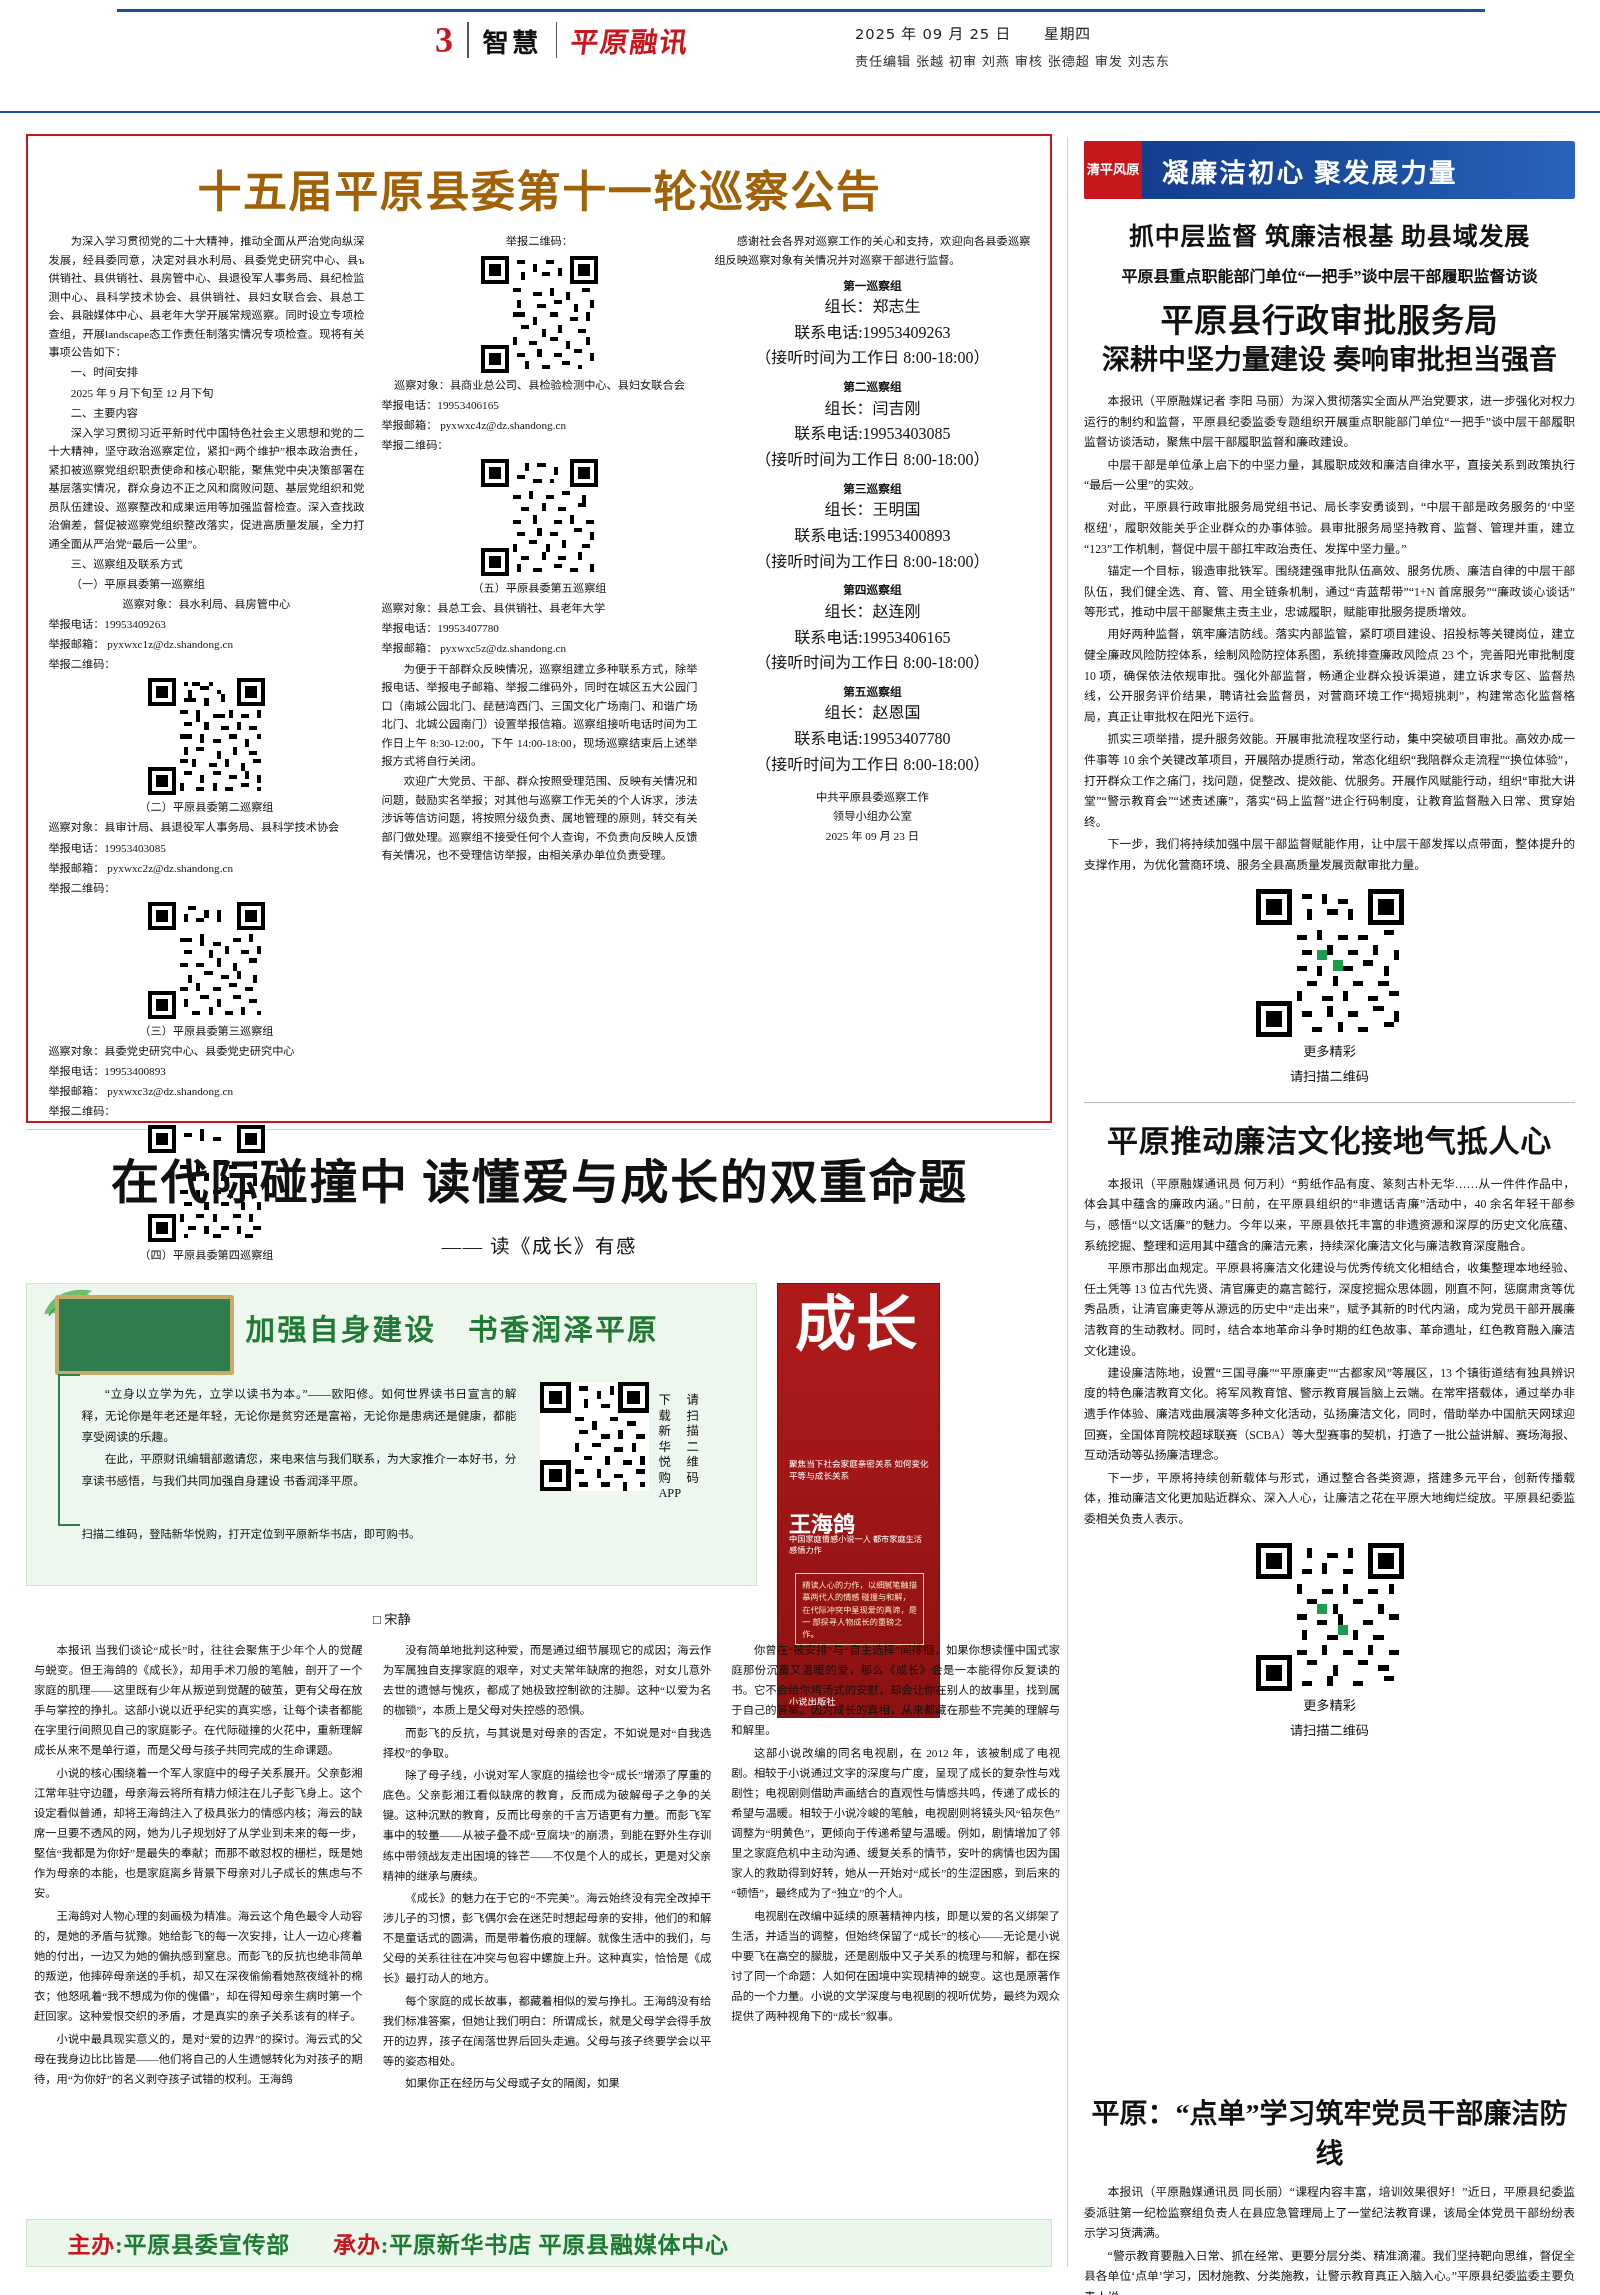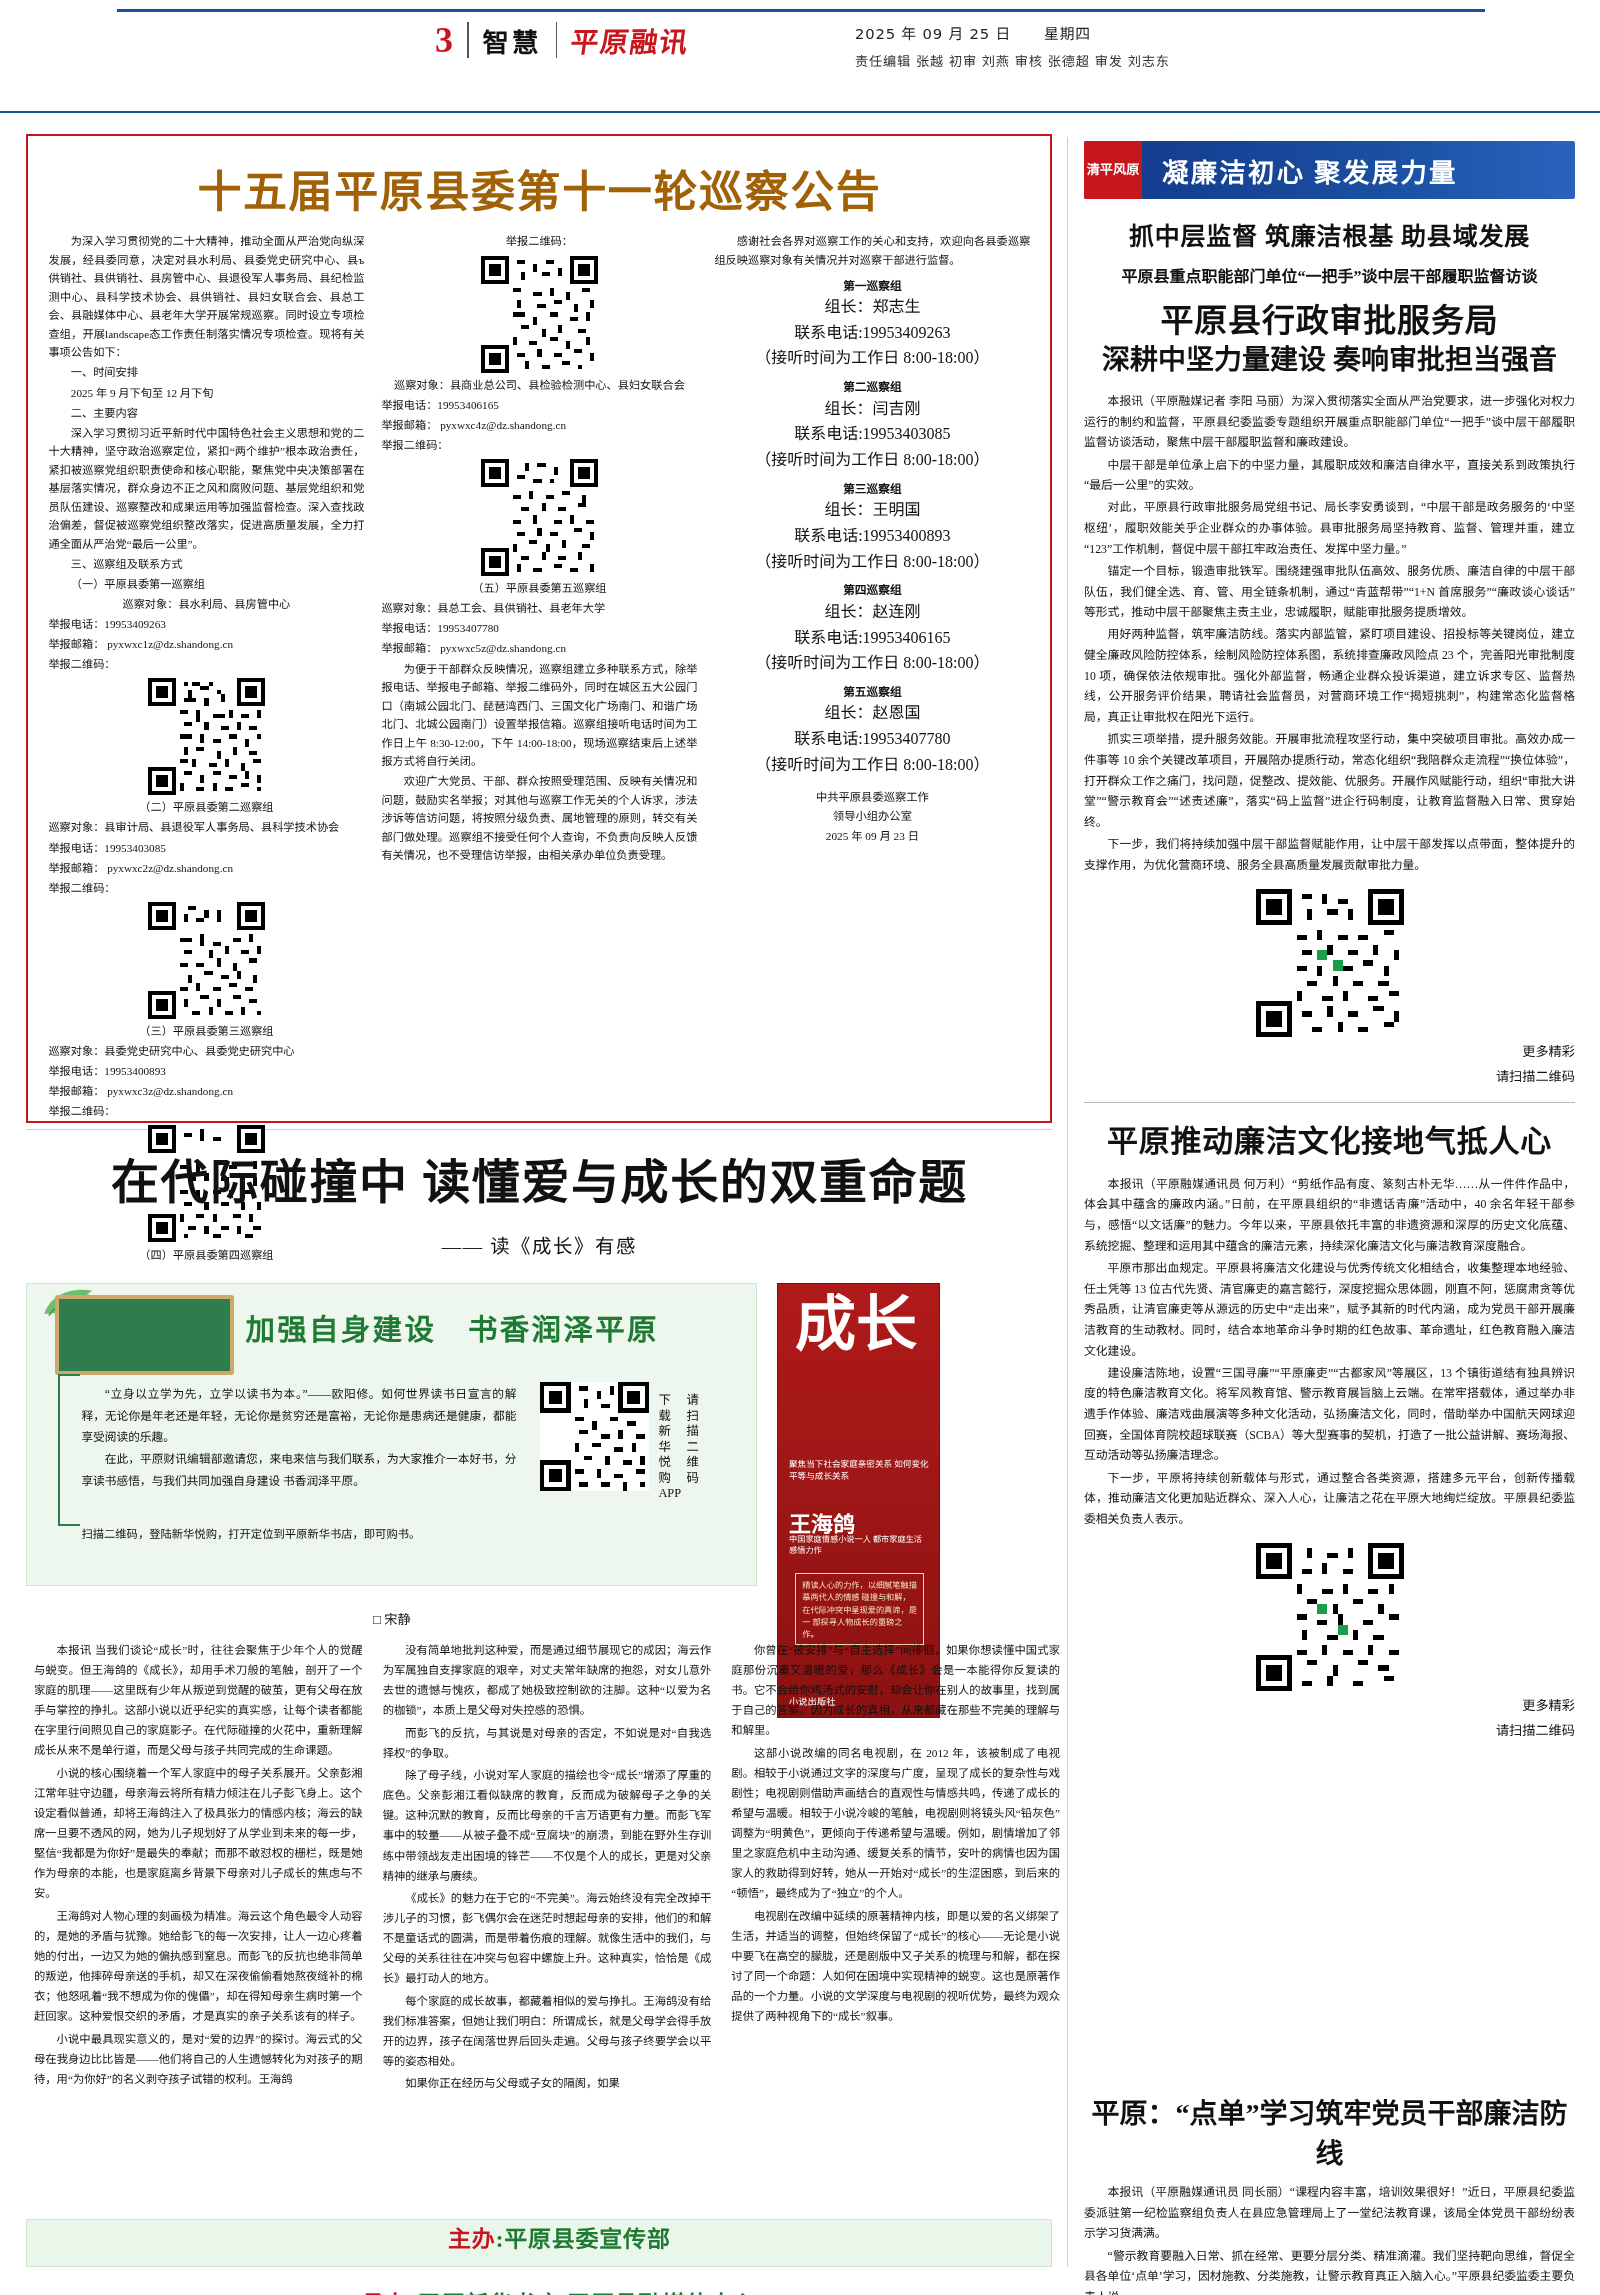--- a/index.html
+++ b/index.html
@@ -121,21 +121,21 @@
   }
   .r-big2{
     text-align:center;font-size:28px;font-weight:bold;line-height:1.3;
     font-family:"Liberation Serif",serif;letter-spacing:0px;
   }
   .r-body{margin-top:12.4px;}
   .r-body p{
     margin:0 0 1.6px;font-size:11.8px;line-height:1.75;text-indent:2em;text-align:justify;
     font-family:"Liberation Serif",serif;
   }
-  .r-qr-wrap{margin-top:14px;text-align:right;}
+  .r-qr-wrap{margin-top:14px;text-align:center;}
   .r-qr-cap{font-size:13.2px;line-height:1.55;margin-top:4.7px;font-family:"Liberation Serif",serif;}
   .hr-thin{height:0.8px;background:#bbb;margin:14px 0;}
 
   .r-head2{
     margin-top:7.8px;text-align:center;font-size:31px;font-weight:bold;letter-spacing:0.8px;
     font-family:"Liberation Serif",serif;
   }
 
   
   .feature{
@@ -236,21 +236,21 @@
   .feat-body .c{flex:1;}
   .feat-body p{
     margin:0 0 2.3px;font-size:11.3px;line-height:1.78;text-indent:2em;text-align:justify;
     font-family:"Liberation Serif",serif;
   }
 
   
   .botbar{
     position:absolute;left:26.4px;top:2219px;width:1026px;height:48px;
     background:#eaf6ea;border:0.8px solid #cfe3cf;box-sizing:border-box;
-    display:flex;align-items:center;gap:31px;padding-left:40px;flex-direction:column;
+    display:flex;align-items:center;gap:43px;padding-left:40px;
   }
   .botbar .lbl{font-size:23px;font-weight:bold;color:#1f7a33;font-family:"Liberation Serif",serif;letter-spacing:0.8px;}
   .botbar .lbl .k{color:#c8161d;}
 
   
   .r-sec3{position:absolute;left:1084px;top:2091px;width:491px;}
   .r-sec3 .hd{
     text-align:center;font-size:28px;font-weight:bold;font-family:"Liberation Serif",serif;letter-spacing:0px;
   }
   .r-sec3 p{

